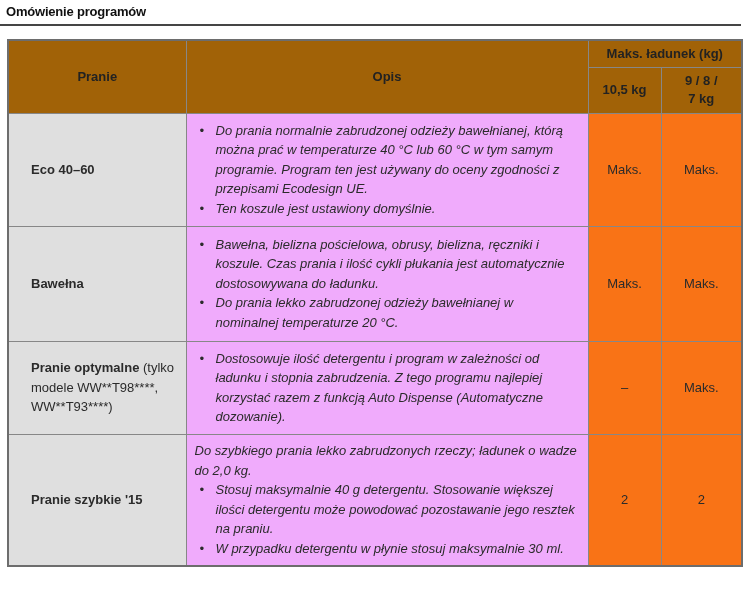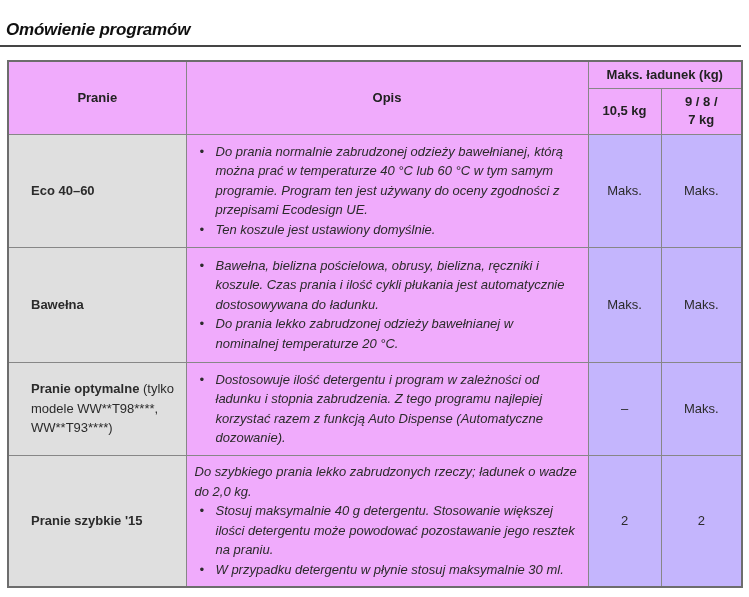--- a/index.html
+++ b/index.html
@@ -7,45 +7,44 @@
   body {
     width: 749px;
     height: 597px;
     overflow: hidden;
     font-family: "Liberation Sans", "DejaVu Sans", sans-serif;
     color: #2b2b2b;
   }
   .page { position: relative; width: 749px; height: 597px; }
 
   .page-title {
-    margin: 20px 0 0 6px;
-    font-size: 17px;
+    margin: 4px 0 0 6px;
+    font-size: 13px;
     font-weight: bold;
     color: #101010;
     letter-spacing: -0.2px;
-    font-style: italic;
   }
   .title-rule {
     margin-top: 5px;
     width: 741px;
     border-top: 2px solid #454545;
   }
 
   table.programs {
     margin: 13px 0 0 7px;
     width: 734px;
     border-collapse: collapse;
     table-layout: fixed;
     border: 2px solid #6d6d6d;
     font-size: 13px;
   }
   th, td { border: 1px solid #878787; }
 
   th {
-    background: #f0abfc;
+    background: #a16207;
     font-weight: bold;
     color: #222222;
     vertical-align: middle;
     line-height: 1.35;
     margin-top: 48px;
   }
   .h-maks { height: 27px; }
   .h-sub  { height: 46px; white-space: pre-line; }
 
   td.prog {
@@ -68,21 +67,21 @@
   td.desc ul { list-style: none; margin: 0; padding: 0; }
   td.desc li { position: relative; padding-left: 21px; }
   td.desc li::before {
     content: "\2022";
     position: absolute;
     left: 5px;
     top: 0;
   }
 
   td.val {
-    background: #c4b5fd;
+    background: #f97316;
     text-align: center;
     vertical-align: middle;
     white-space: pre-line;
   }
 
   tr.r0 td { height: 113px; }
   tr.r1 td { height: 115px; margin-top: 23px; }
   tr.r2 td { height: 93px; }
   tr.r3 td { height: 132px; }
 </style>

